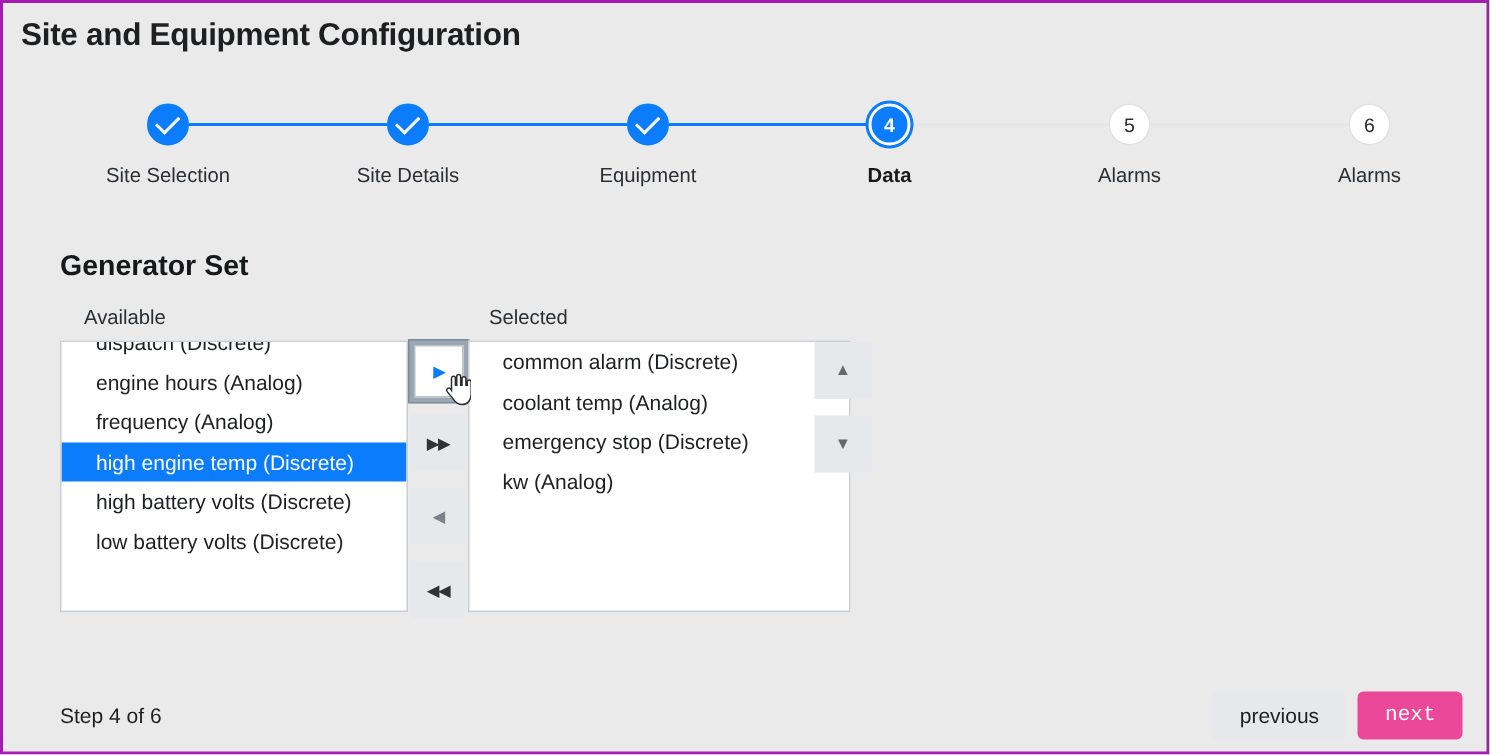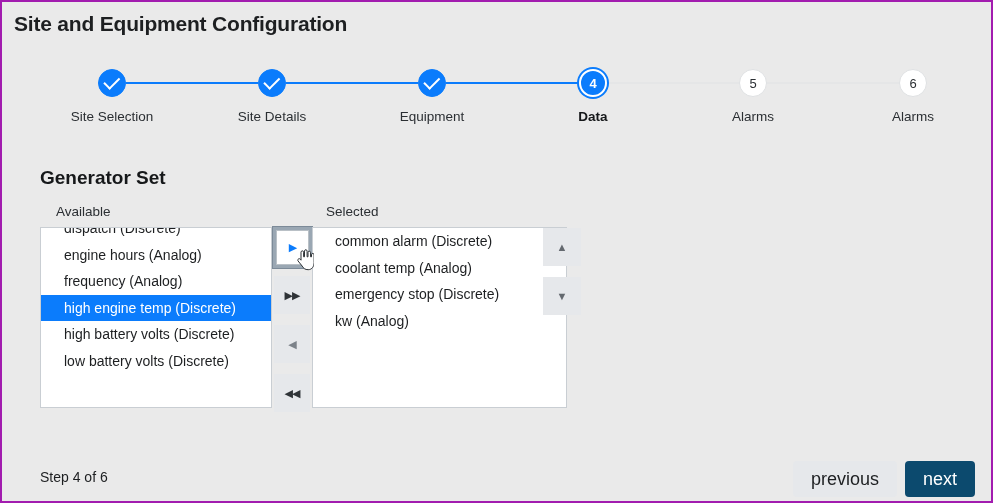--- a/index.html
+++ b/index.html
@@ -255,35 +255,36 @@
   }
   .footer-actions {
     position: absolute;
     right: 16px;
     top: 459px;
     display: flex;
     gap: 8px;
   }
   .btn {
     font-family: "Liberation Sans", sans-serif;
-    font-size: 18px;
+    font-size: 14px;
     border: none;
     border-radius: 4px;
     padding: 9px 18px;
     cursor: pointer;
     line-height: 1;
     text-align: center;
   }
   .btn.secondary {
     background: #e6e8eb;
     color: #1d1f21;
   }
   .btn.primary {
-    background: #0c4a6e;
+    background: #ec4899;
     color: #ffffff;
+    font-family: Liberation Mono, monospace;
   }
 </style>
 </head>
 <body>
 
 <div id="app">
 
   <div class="page-title">Site and Equipment Configuration</div>
 
   <div class="stepper" id="stepper">

